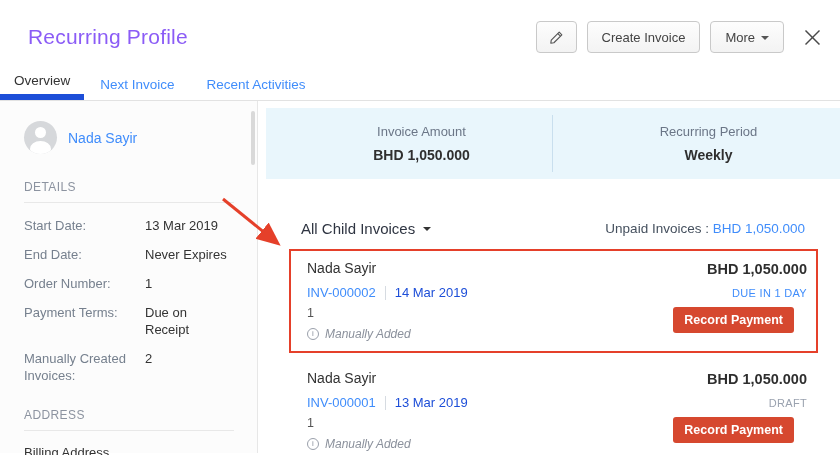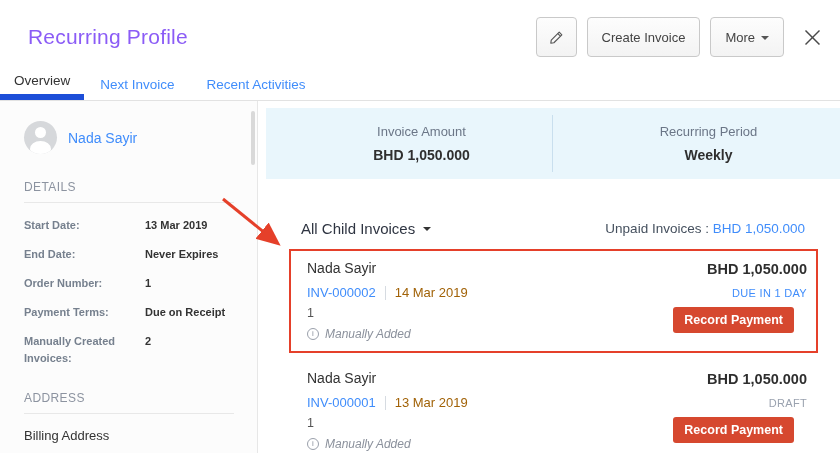--- a/index.html
+++ b/index.html
@@ -5,21 +5,21 @@
   * { margin:0; padding:0; box-sizing:border-box; }
   html,body { width:840px; height:455px; overflow:hidden; background:#fff;
     font-family:"Liberation Sans", sans-serif; color:#333; }
   .app { position:relative; width:840px; height:455px; }
 
   
   .topbar { display:flex; justify-content:space-between; align-items:center;
     height:70px; padding:4px 16px 0 28px; }
   .page-title { font-size:21px; font-weight:500; color:#8b5cf6; letter-spacing:.2px; }
   .actions { display:flex; align-items:center; gap:10px; }
-  .btn { display:inline-flex; align-items:center; gap:6px; height:40px; padding:0 14px;
+  .btn { display:inline-flex; align-items:center; gap:6px; height:32px; padding:0 14px;
     background:linear-gradient(#fdfdfd,#f3f3f3); border:1px solid #c9c9c9; border-radius:4px;
     font-size:13px; color:#444; font-family:inherit; cursor:pointer; }
   .btn.icon-only { padding:0 12px; }
   .caret-down { width:0; height:0; border-left:4px solid transparent;
     border-right:4px solid transparent; border-top:4px solid #555; margin-top:1px; }
   .close-x { display:inline-flex; align-items:center; justify-content:center;
     width:24px; height:24px; margin-left:6px; cursor:pointer; }
 
   
   .tabs { display:flex; align-items:flex-end; height:31px; border-bottom:1px solid #e2e2e2; }
@@ -37,21 +37,21 @@
   .avatar { position:relative; width:33px; height:33px; border-radius:50%;
     background:#d6d8db; overflow:hidden; flex:0 0 auto; }
   .avatar .head { position:absolute; left:11px; top:6px; width:11px; height:11px;
     border-radius:50%; background:#fff; }
   .avatar .shoulders { position:absolute; left:6px; top:20px; width:21px; height:16px;
     border-radius:50%; background:#fff; }
   .customer-name { font-size:14px; color:#408dfb; text-decoration:none; cursor:pointer; }
 
   .section-title { font-size:12px; color:#8c93a0; letter-spacing:.4px; margin-bottom:8px; }
   .divider { border:none; border-top:1px solid #e8e8e8; margin:0 0 14px; width:210px; }
-  .kv-row { display:flex; margin-bottom:12px; font-size:11px;font-weight:bold; }
+  .kv-row { display:flex; margin-bottom:12px; font-size:13px; }
   .kv-label { width:121px; min-width:121px; color:#76808e; line-height:17px; }
   .kv-value { color:#333; line-height:17px; }
   .address-block { margin-top:24px; }
   .billing-label { font-size:13px; color:#333; }
 
   
   .main { flex:1; position:relative; }
   .summary { display:flex; margin:7px 0 0 8px; height:71px; background:#e9f6fc; }
   .summary .col { position:relative; flex:1; display:flex; flex-direction:column;
     align-items:center; justify-content:center; gap:8px;padding-left:24px; }
@@ -71,21 +71,21 @@
 
   .cards { margin:12px 22px 0 31px; }
   .card { display:flex; justify-content:space-between; border:2px solid transparent;
     padding:9px 9px 10px 16px; cursor:pointer; }
   .card.highlighted { border-color:#e5402a; }
   .card + .card { margin-top:6px; }
   .card-cust { font-size:14px; color:#333; font-weight:500; margin-bottom:9px; }
   .inv-line { display:flex; align-items:center; font-size:13px; margin-bottom:6px; }
   .inv-num { color:#408dfb; text-decoration:none; cursor:pointer; }
   .inv-sep { width:1px; height:14px; background:#d6dbe1; margin:0 9px; }
-  .inv-date { color:#a16207;text-align:center; }
+  .inv-date { color:#1d4ed8;text-align:center; }
   .card-qty { font-size:12.5px; color:#555; margin-bottom:7px; }
   .note { display:flex; align-items:center; gap:6px; font-size:12px; color:#8b919c;
     font-style:italic; }
   .info-icon { width:12px; height:12px; min-width:12px; border:1px solid #9aa0ab;
     border-radius:50%; display:inline-flex; align-items:center; justify-content:center;
     font-size:8px; font-style:normal; color:#8b919c; line-height:1; }
   .card-right { display:flex; flex-direction:column; align-items:flex-end; padding-top:1px; }
   .card-amt { font-size:14.5px; font-weight:600; color:#2e2e2e; margin-bottom:10px; }
   .status { font-size:11px; letter-spacing:.3px; margin-bottom:8px; font-weight:500; }
   .status.due { color:#408dfb;padding-left:44px; }

